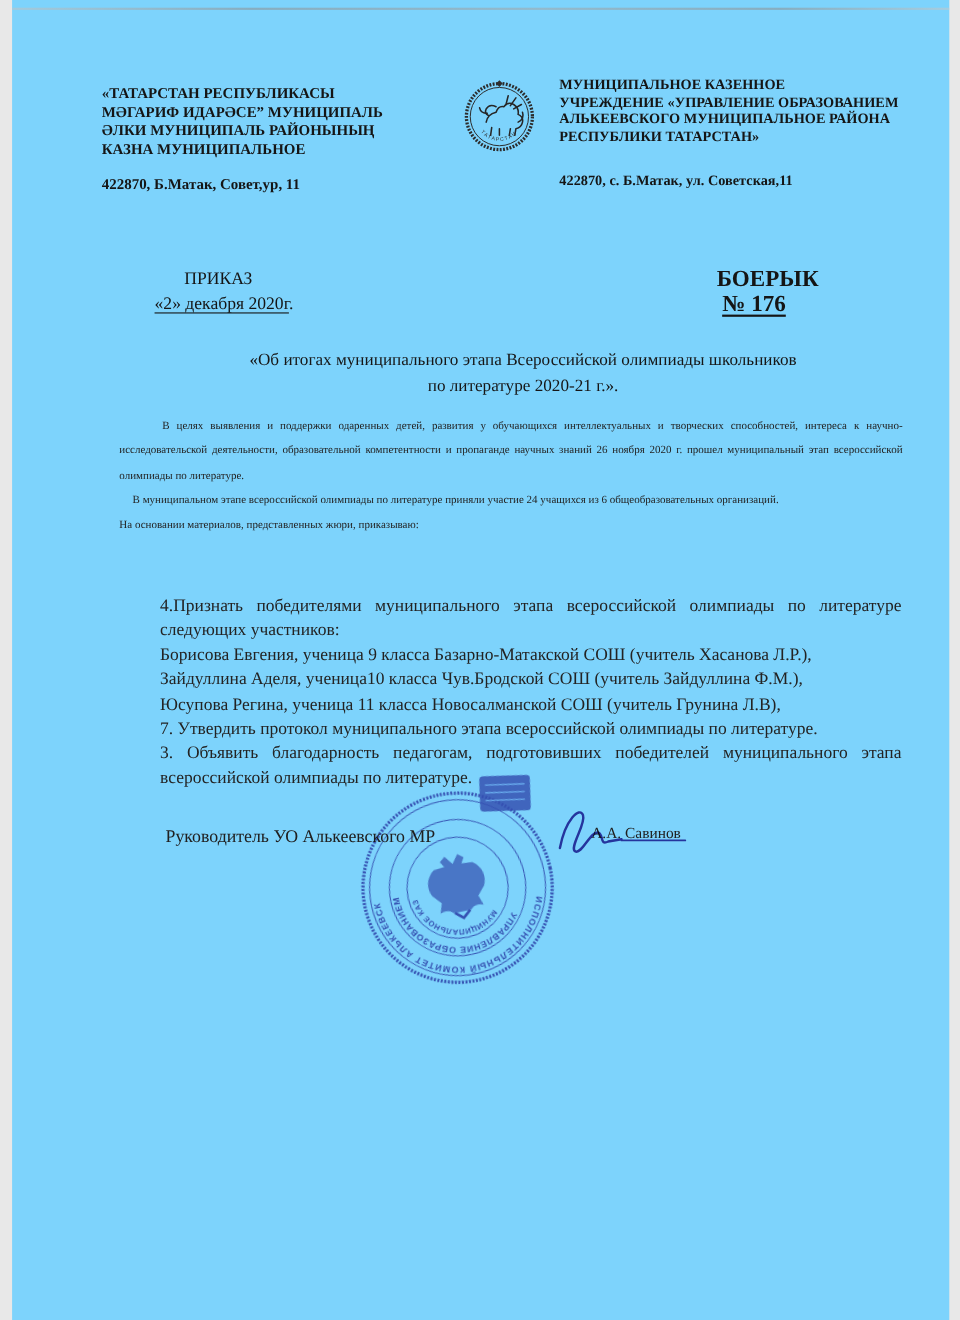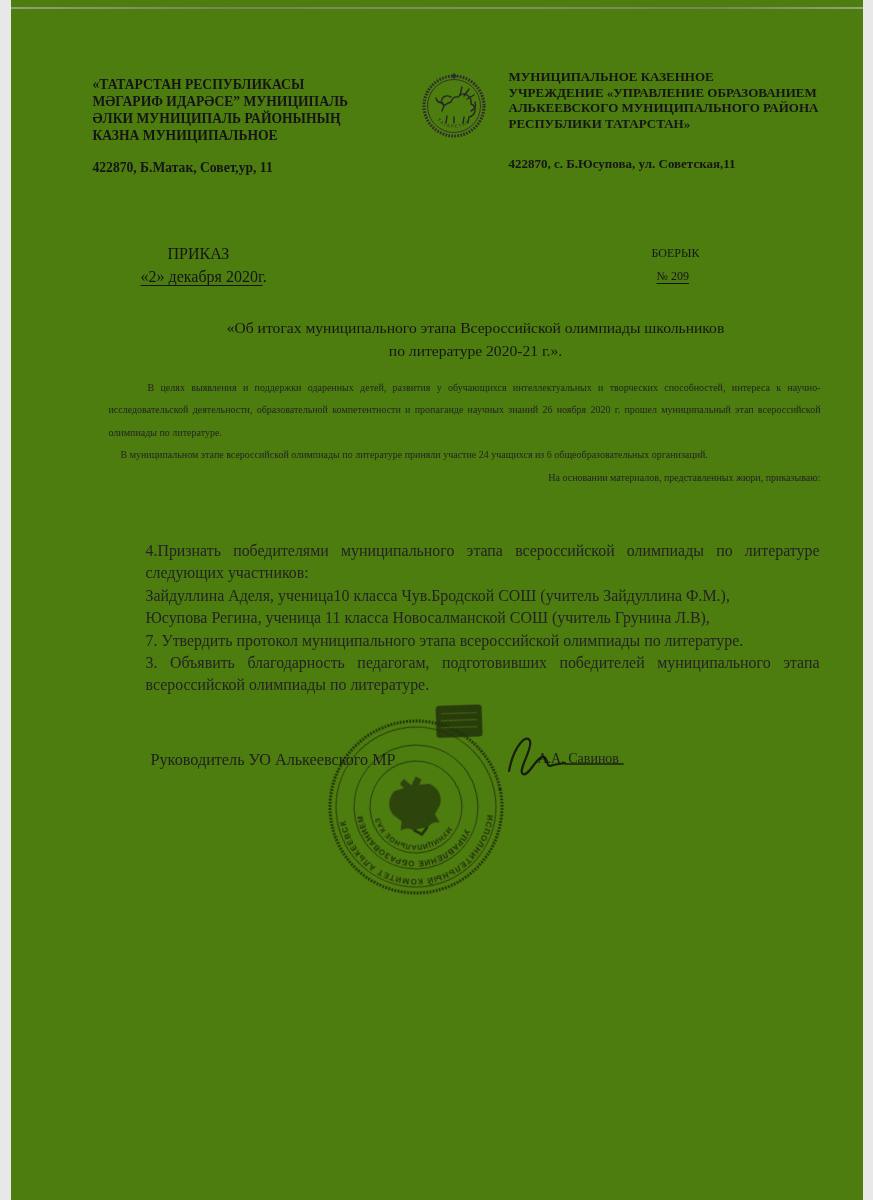--- a/index.html
+++ b/index.html
@@ -1,46 +1,46 @@
 <!DOCTYPE html>
 <html><head>
 <meta charset="utf-8">
 <style>
   html,body{margin:0;padding:0;background:#e8e8e8;}
   .page{
     position:relative;width:852px;height:1200px;margin:0 auto;
-    background:#4d7c0f;overflow:hidden;
+    background:#7dd3fc;overflow:hidden;
     font-family:"Liberation Serif","DejaVu Serif",serif;color:#232323;
   }
   .scan-line{position:absolute;top:7px;left:0;width:873px;height:2px;
     background:linear-gradient(90deg,#c2c2c2,#8f8f8f 25%,#a5a5a5 55%,#8f8f8f 80%,#cfcfcf);opacity:.55;}
   
   .org-left{position:absolute;left:82px;top:76px;width:330px;
     font-weight:bold;font-size:13.6px;line-height:17px;color:#151515;}
   .addr-left{position:absolute;left:82px;top:160px;font-weight:bold;font-size:13.6px;color:#151515;}
   .org-right{position:absolute;left:498px;top:69px;width:365px;
     font-weight:bold;font-size:13px;line-height:15.6px;color:#151515;}
   .addr-right{position:absolute;left:498px;top:156px;font-weight:bold;font-size:13px;color:#151515;}
   .emblem{position:absolute;left:409px;top:71px;}
   
   .order-left{position:absolute;left:130px;top:242px;font-weight:normal;font-size:16px;color:#151515;line-height:23px;}
   .order-left .lbl{margin-left:27px;}
-  .order-right{position:absolute;left:641px;top:242px;font-weight:normal;font-size:12px;color:#151515;line-height:23px;}
+  .order-right{position:absolute;left:641px;top:242px;font-weight:bold;font-size:21px;color:#151515;line-height:23px;}
   .order-right .num{margin-left:5px;}
   .u{text-decoration:underline;text-underline-offset:3px;}
   
   .doc-title{position:absolute;left:90px;top:317px;width:750px;text-align:center;
     font-weight:normal;font-size:15.6px;line-height:22.5px;color:#161616;}
   
   .body-text{position:absolute;left:98px;top:377px;width:712px;
     font-size:10px;line-height:22.4px;text-align:justify;}
   .body-text p{margin:0;}
   .p1{text-indent:39px;}
   .p2{text-indent:12px;}
-  .p3{text-align:right;}
+  .p3{text-align:left;}
   .list-text{position:absolute;left:135px;top:540px;width:674px;
     font-size:15.9px;line-height:22.4px;}
   .list-text p{margin:0;}
   .just{text-align:justify;}
   
   .sig-position{position:absolute;left:140px;top:751px;font-size:16.2px;color:#202020;}
   .sig-name{position:absolute;left:527px;top:751px;font-size:14px;color:#202020;}
   
   .stamp{position:absolute;left:310px;top:712px;width:190px;height:190px;
     mix-blend-mode:multiply;opacity:.9;transform:rotate(-12deg);filter:blur(.3px);}
@@ -76,47 +76,48 @@
       <path id="emblemArc" d="M34 35 m-22,0 a22,22 0 1,0 44,0" fill="none"></path>
       <text font-size="4.6" fill="#2c2c2c" letter-spacing="1.2" font-family="'Liberation Sans',sans-serif">
         <textPath href="#emblemArc" startOffset="22%">ТАТАРСТАН</textPath>
       </text>
     </svg>
   </div>
 
   <div class="org-right">
     <div>МУНИЦИПАЛЬНОЕ КАЗЕННОЕ</div>
     <div>УЧРЕЖДЕНИЕ «УПРАВЛЕНИЕ ОБРАЗОВАНИЕМ</div>
-    <div>АЛЬКЕЕВСКОГО МУНИЦИПАЛЬНОГО РАЙОНА</div>
+    <div>АЛЬКЕЕВСКОГО МУНИЦИПАЛЬНОЕ РАЙОНА</div>
     <div>РЕСПУБЛИКИ ТАТАРСТАН»</div>
   </div>
-  <div class="addr-right">422870, с. Б.Юсупова, ул. Советская,11</div>
+  <div class="addr-right">422870, с. Б.Матак, ул. Советская,11</div>
 
   <div class="order-left">
     <div class="lbl">ПРИКАЗ</div>
     <div><span class="u">«2» декабря 2020г</span><span>.</span></div>
   </div>
   <div class="order-right">
     <div>БОЕРЫК</div>
-    <div class="num u">№ 209</div>
+    <div class="num u">№ 176</div>
   </div>
 
   <div class="doc-title">
     <div>«Об итогах муниципального этапа Всероссийской олимпиады школьников</div>
     <div>по литературе 2020-21 г.».</div>
   </div>
 
   <div class="body-text">
     <p class="p1">В целях выявления и поддержки одаренных детей, развития у обучающихся интеллектуальных и творческих способностей, интереса к научно-исследовательской деятельности, образовательной компетентности и пропаганде научных знаний 26 ноября 2020 г. прошел муниципальный этап всероссийской олимпиады по литературе.</p>
     <p class="p2">В муниципальном этапе всероссийской олимпиады по литературе приняли участие 24 учащихся из 6 общеобразовательных организаций.</p>
     <p class="p3">На основании материалов, представленных жюри, приказываю:</p>
   </div>
 
   <div class="list-text">
     <p class="just">4.Признать победителями муниципального этапа всероссийской олимпиады по литературе следующих участников:</p>
+    <p>Борисова Евгения, ученица 9 класса Базарно-Матакской СОШ (учитель Хасанова Л.Р.),</p>
     <p>Зайдуллина Аделя, ученица10 класса Чув.Бродской СОШ (учитель Зайдуллина Ф.М.),</p>
     <p>Юсупова Регина, ученица 11 класса Новосалманской СОШ (учитель Грунина Л.В),</p>
     <p class="just">7. Утвердить протокол муниципального этапа всероссийской олимпиады по литературе.</p>
     <p class="just">3. Объявить благодарность педагогам, подготовивших победителей  муниципального этапа всероссийской олимпиады по литературе.</p>
   </div>
 
   <div class="sig-position">Руководитель УО Алькеевского МР</div>
   <div class="sig-name">А.А. Савинов</div>
 
   <svg class="stamp" viewBox="0 0 190 190">

